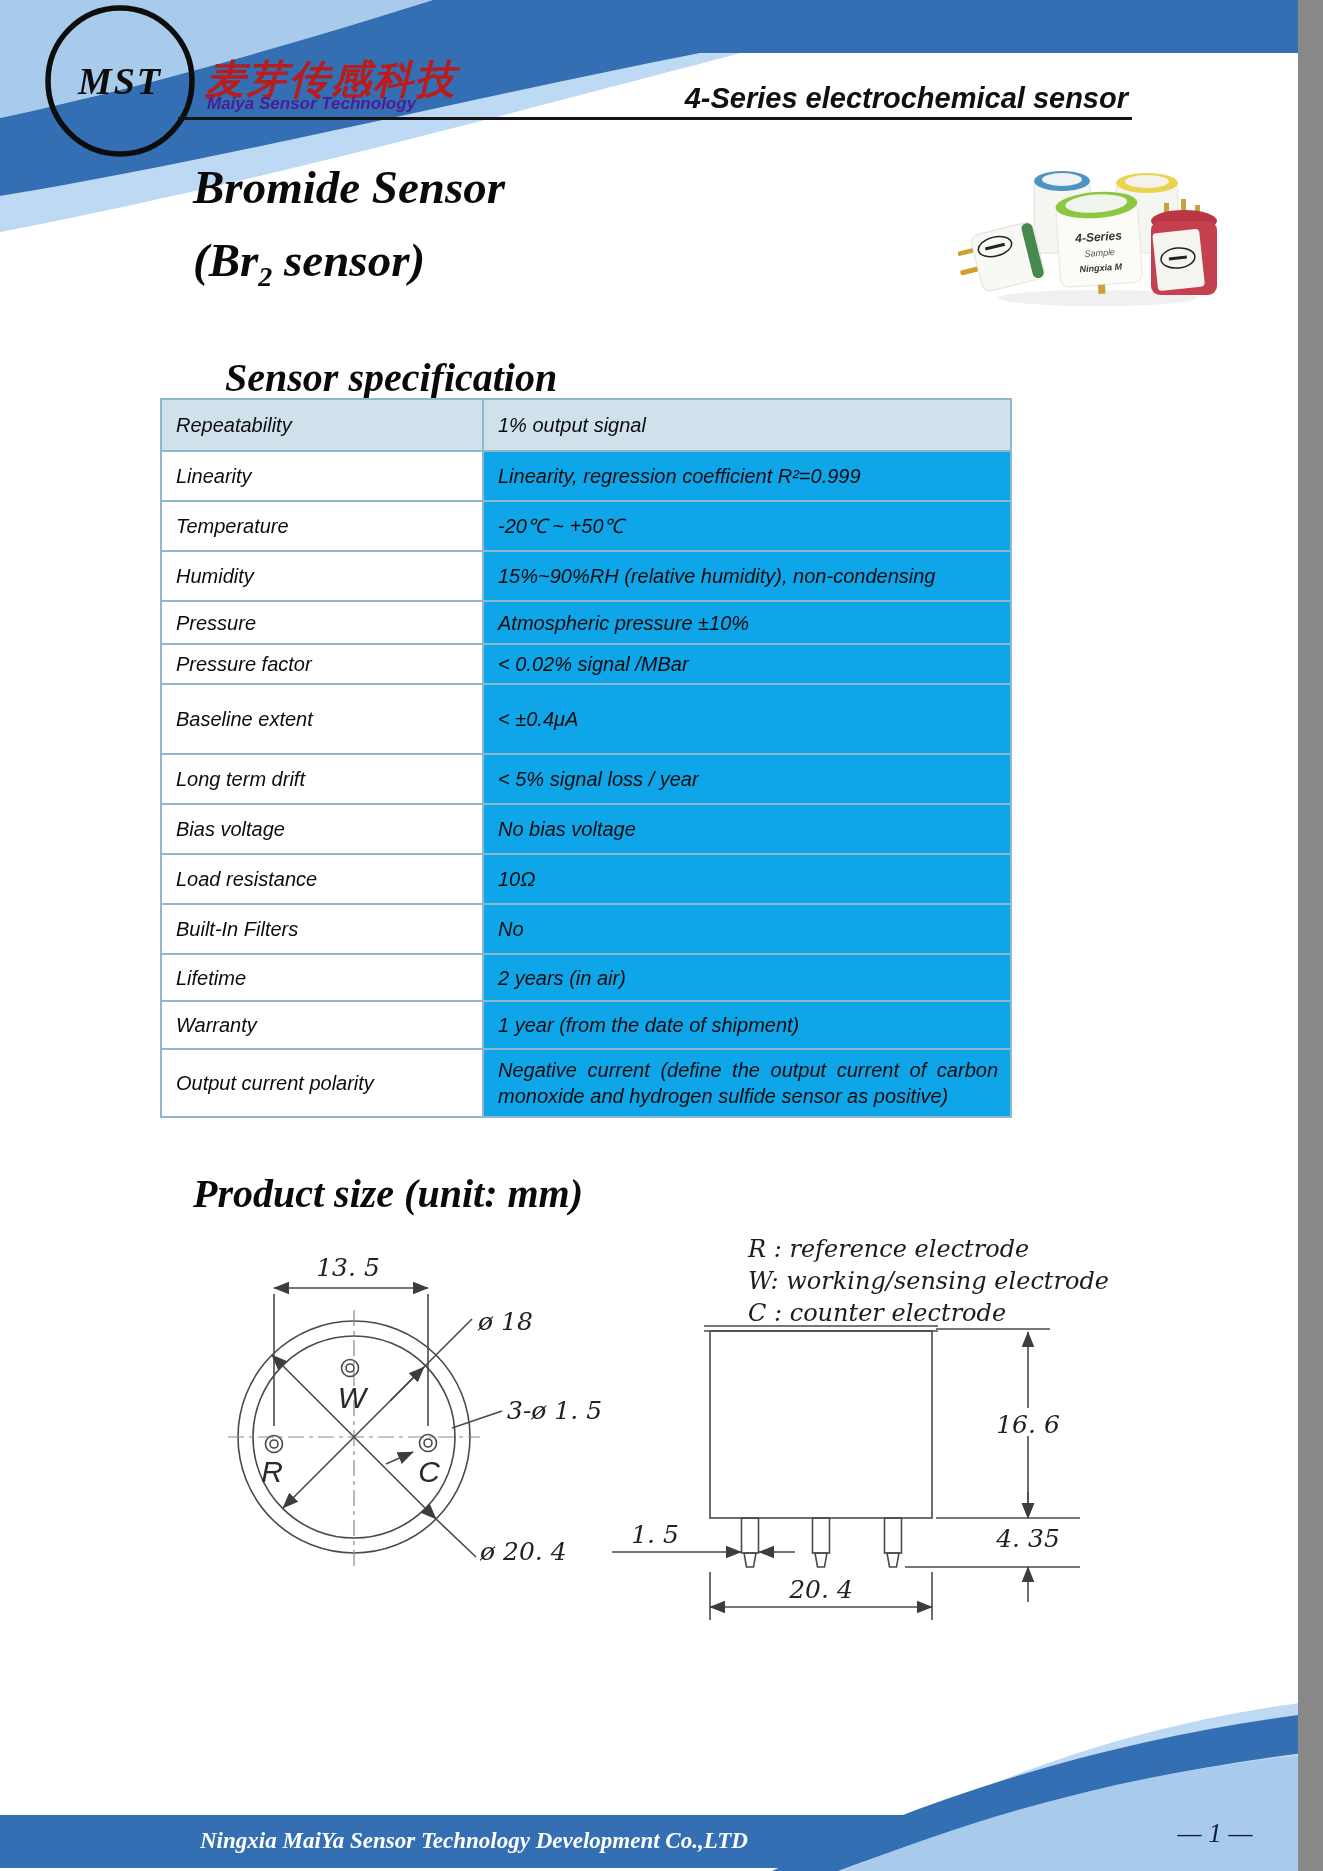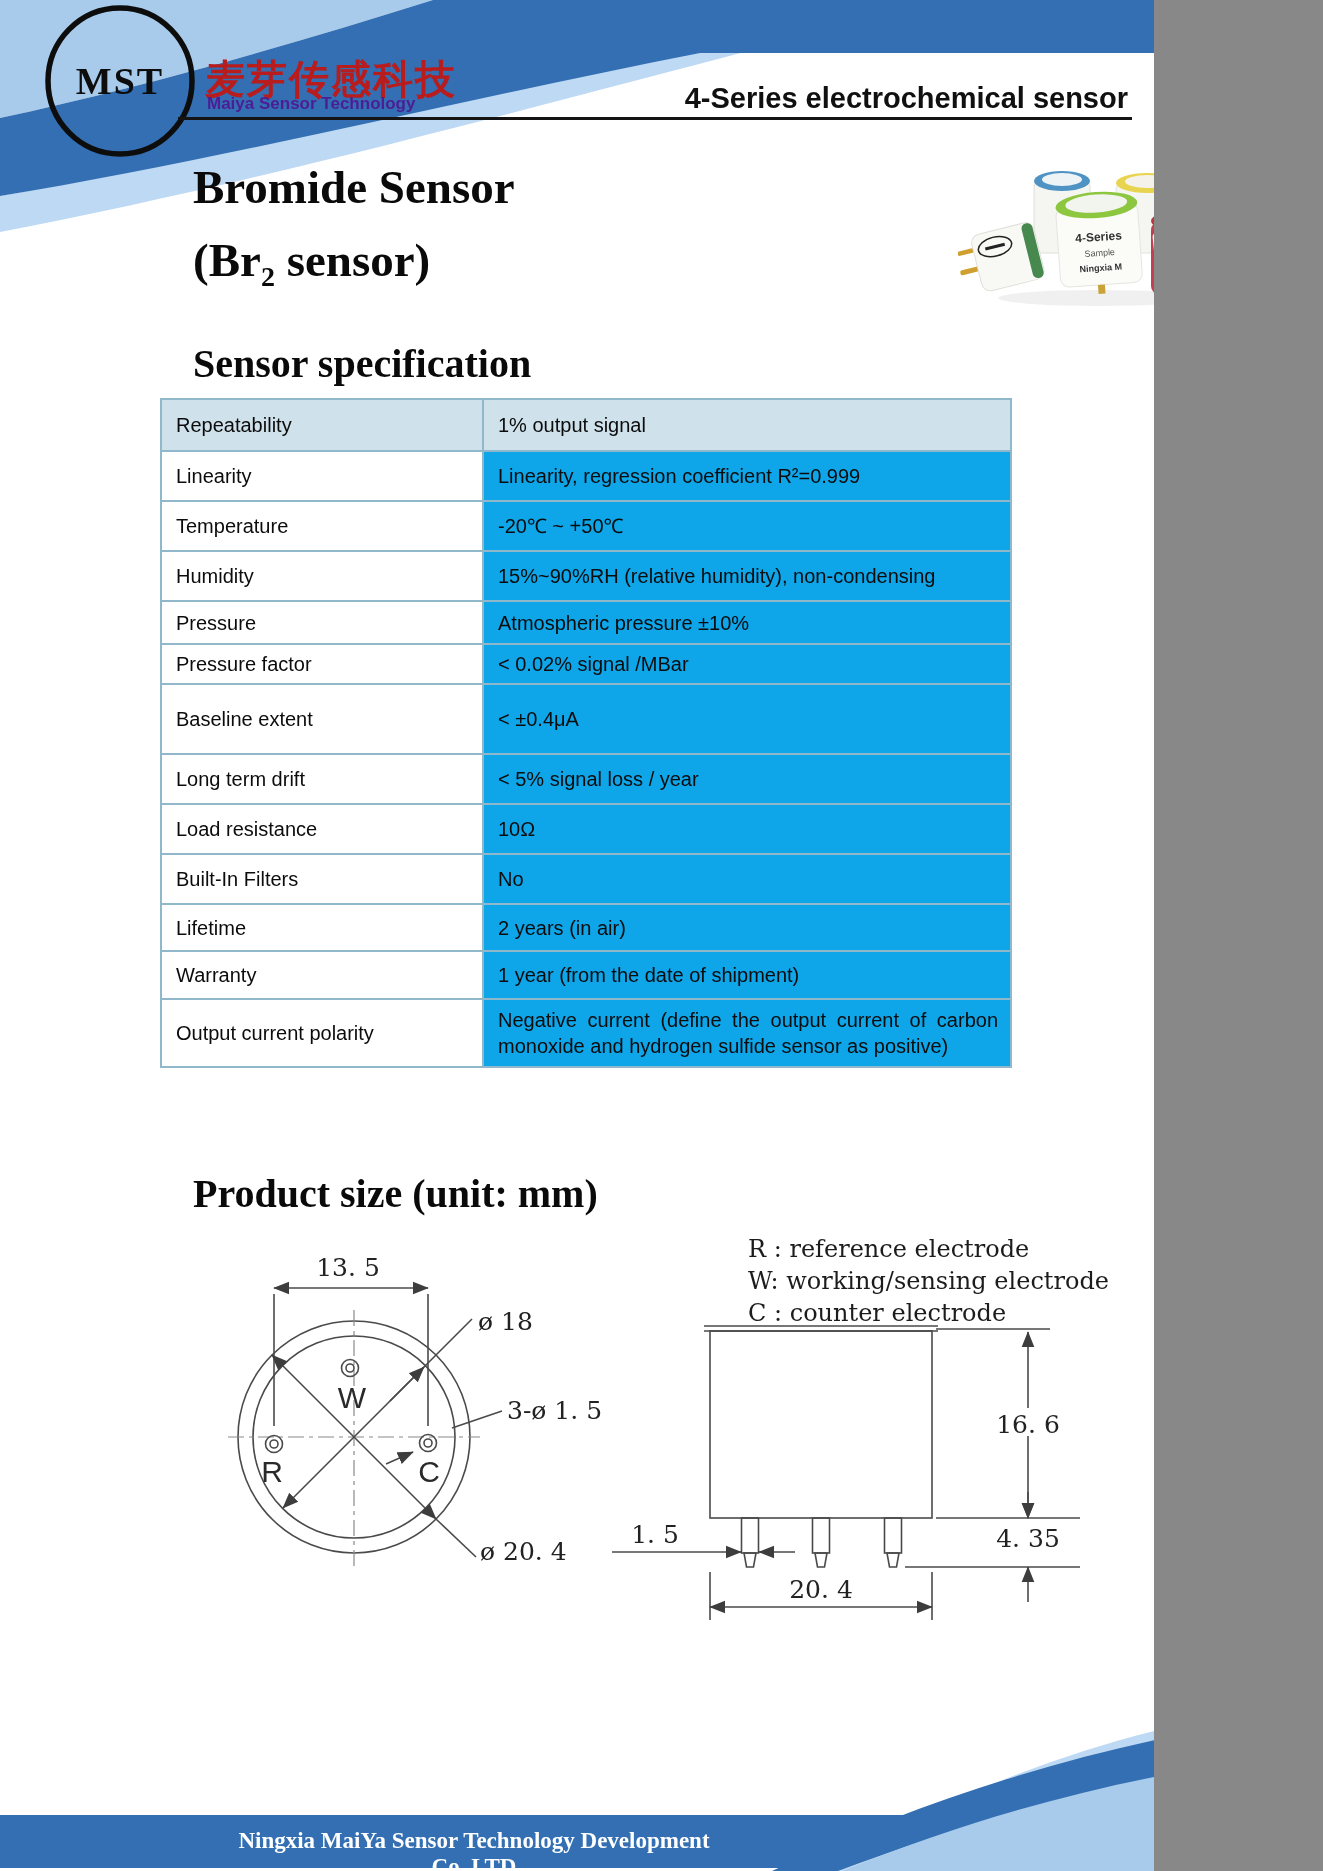--- a/index.html
+++ b/index.html
@@ -1,30 +1,30 @@
 <!DOCTYPE html>
 <html><head>
 <meta charset="utf-8">
 <style>
   html,body{margin:0;padding:0;background:#888;}
-  #page{position:relative;width:1154px;height:1871px;background:#ffffff;overflow:hidden;
-        font-family:"Liberation Sans",sans-serif;color:#111;}
+  #page{position:relative;width:1298px;height:1871px;background:#ffffff;overflow:hidden;
+        font-family:"Liberation Sans",sans-serif;color:#111;font-style:italic;}
   .abs{position:absolute;}
   
   #company-cn{left:205px;top:52px;font-size:40px;font-weight:bold;letter-spacing:2px;color:#b91c1c;}
   #company-en{left:207px;top:94px;font-size:17px;font-weight:bold;color:#4c1d95;}
   #series-title{left:600px;top:82px;width:528px;text-align:right;font-size:29px;font-weight:600;color:#101010;}
   #header-underline{left:178px;top:117px;width:954px;height:3px;background:#141414;}
   
   .doc-title{left:193px;font-size:47px;font-weight:bold;font-family:"Liberation Serif",serif;color:#0a0a0a;}
   #title-line1{top:160px;}
   #title-line2{top:233px;}
   #title-line2 sub{font-size:28px;}
   .section-heading{left:193px;font-size:40px;font-weight:bold;font-family:"Liberation Serif",serif;color:#0a0a0a;}
-  #spec-heading{top:340px;}
+  #spec-heading{top:354px;margin-left:32px;}
   #size-heading{top:1170px;}
   
   #spec-table{position:absolute;left:160px;top:398px;width:852px;border-collapse:collapse;
               font-size:20px;color:#0c0c0c;}
   #spec-table td{border:2px solid #8fb9ca;padding:2px 12px 2px 14px;vertical-align:middle;line-height:1.3;}
   #spec-table td.lbl{width:294px;background:#ffffff;}
   #spec-table td.val{background:#0ea5e9;}
   #spec-table tr.hdr td{background:#cfe1eb;}
   #spec-table tr.justify td.val{text-align:justify;}
   
@@ -138,20 +138,24 @@
       <td class="lbl">Pressure factor</td>
       <td class="val">&lt; 0.02% signal /MBar</td>
         </tr>
     <tr style="height:70px;">
       <td class="lbl">Baseline extent</td>
       <td class="val">&lt; ±0.4μA</td>
         </tr>
     <tr style="height:50px;">
       <td class="lbl">Long term drift</td>
       <td class="val">&lt; 5% signal loss / year</td>
+        </tr>
+    <tr style="height:50px;">
+      <td class="lbl">Bias voltage</td>
+      <td class="val">No bias voltage</td>
         </tr>
     <tr style="height:50px;">
       <td class="lbl">Load resistance</td>
       <td class="val">10Ω</td>
         </tr>
     <tr style="height:50px;">
       <td class="lbl">Built-In Filters</td>
       <td class="val">No</td>
         </tr>
     <tr style="height:47px;">

